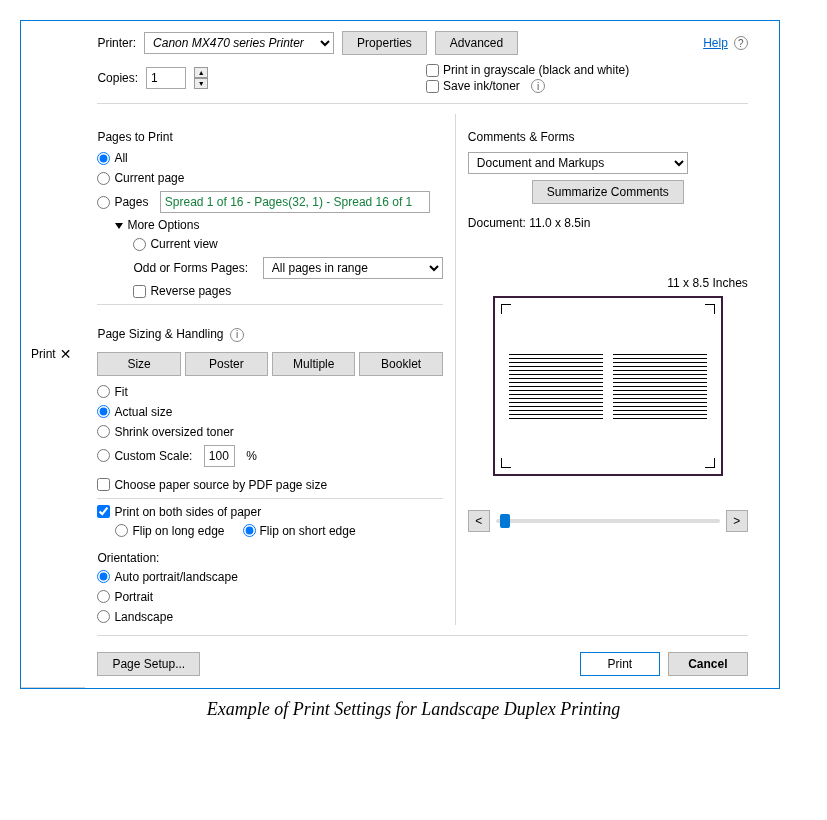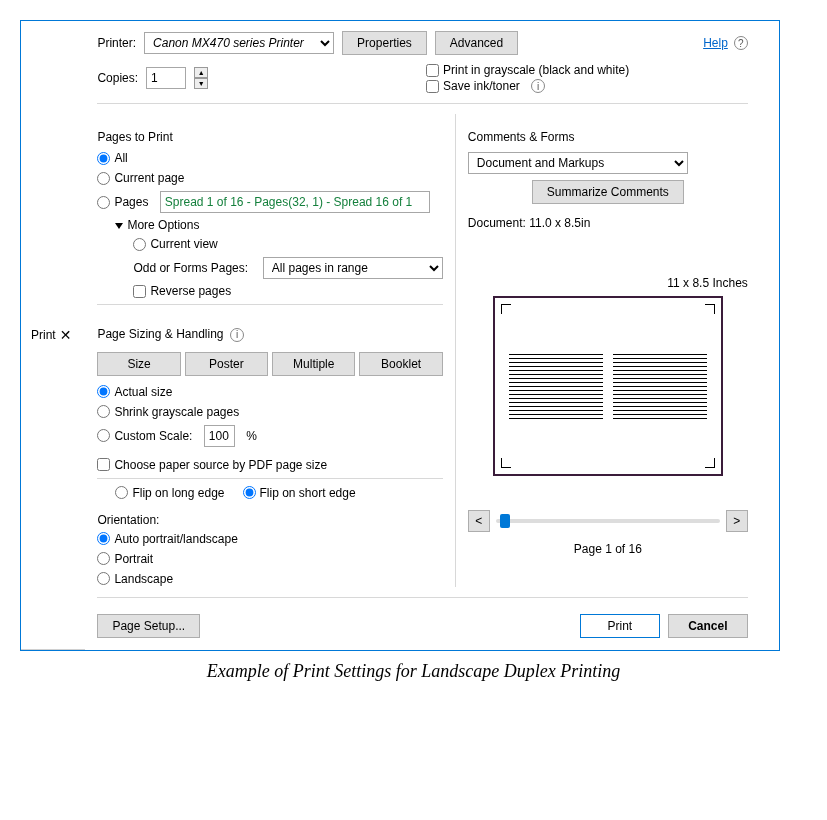--- a/index.html
+++ b/index.html
@@ -150,35 +150,43 @@
         <hr class="hr">
 
         <div class="section-head"><span>Page Sizing &amp; Handling</span>&nbsp;&nbsp;<span class="info-icon">i</span></div>
         <div class="tabbar">
           <button class="btn">Size</button>
           <button class="btn">Poster</button>
           <button class="btn">Multiple</button>
           <button class="btn">Booklet</button>
         </div>
         <label class="radioline">
+            <input type="radio" name="sz" style="">
+            <span>Fit</span>
+          </label>
+        <label class="radioline">
             <input type="radio" name="sz" checked="" style="">
             <span>Actual size</span>
           </label>
         <label class="radioline">
             <input type="radio" name="sz" style="">
-            <span>Shrink grayscale pages</span>
+            <span>Shrink oversized toner</span>
           </label>
         <label class="radioline"><input type="radio" name="sz" style=""><span>Custom Scale:</span>&nbsp;<input type="text" class="scale-input" value="100" style="">&nbsp;<span>%</span></label>
         <label class="cbline" style="margin-top:6px;">
             <input type="checkbox" style="">
             <span>Choose paper source by PDF page size</span>
           </label>
 
         <hr class="hr">
 
+        <label class="cbline">
+            <input type="checkbox" checked="" style="">
+            <span>Print on both sides of paper</span>
+          </label>
         <div class="radioline indent1">
           <input type="radio" name="flip" style=""><span>Flip on long edge</span>
           &nbsp;&nbsp;&nbsp;
           <input type="radio" name="flip" checked="" style=""><span>Flip on short edge</span>
         </div>
 
         <div style="margin-top:8px;">Orientation:</div>
         <label class="radioline">
             <input type="radio" name="ori" checked="" style="">
             <span>Auto portrait/landscape</span>
@@ -249,21 +257,20 @@
           </div>
         </div>
 
         <div class="navrow">
           <div class="navbtn">&lt;</div>
           <div class="slider-track">
               <div class="slider-thumb"></div>
             </div>
           <div class="navbtn">&gt;</div>
         </div>
-        <div class="pageof">Page 1 of 16</div>
       </div>
     </div>
 
     <hr class="hr">
 
     <div class="footer">
       <button class="btn">Page Setup...</button>
       <div class="spacer"></div>
       <button class="btn primary">Print</button>
       <button class="btn cancel">Cancel</button>

